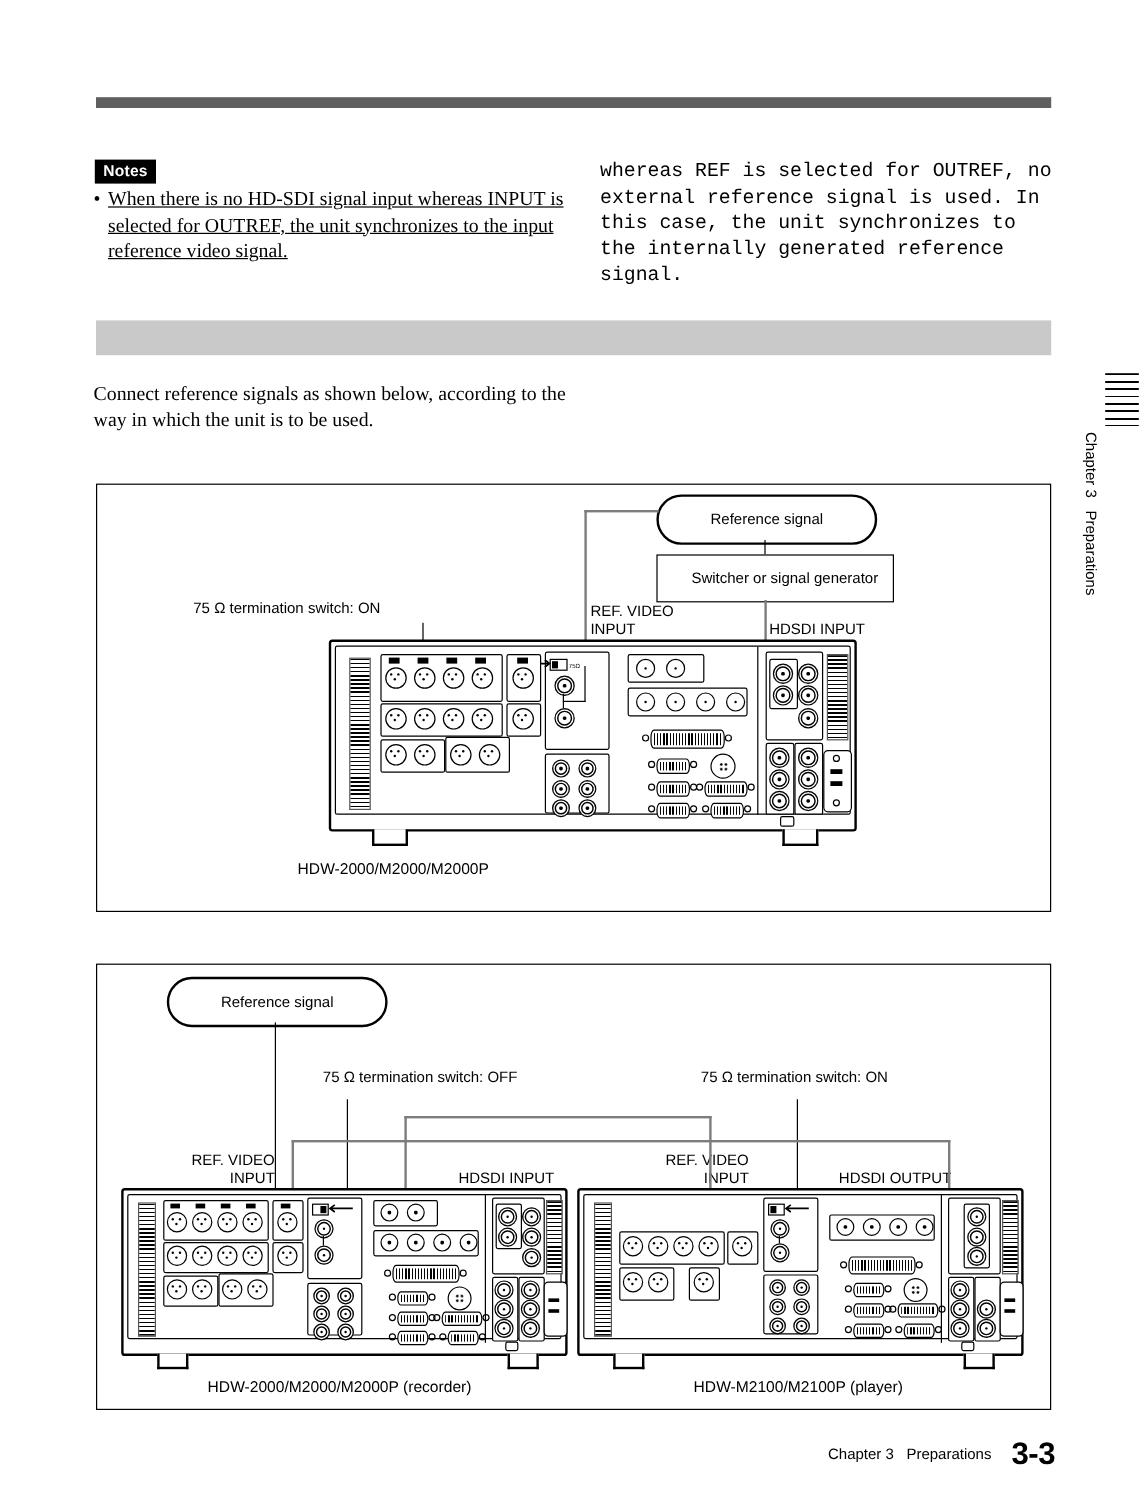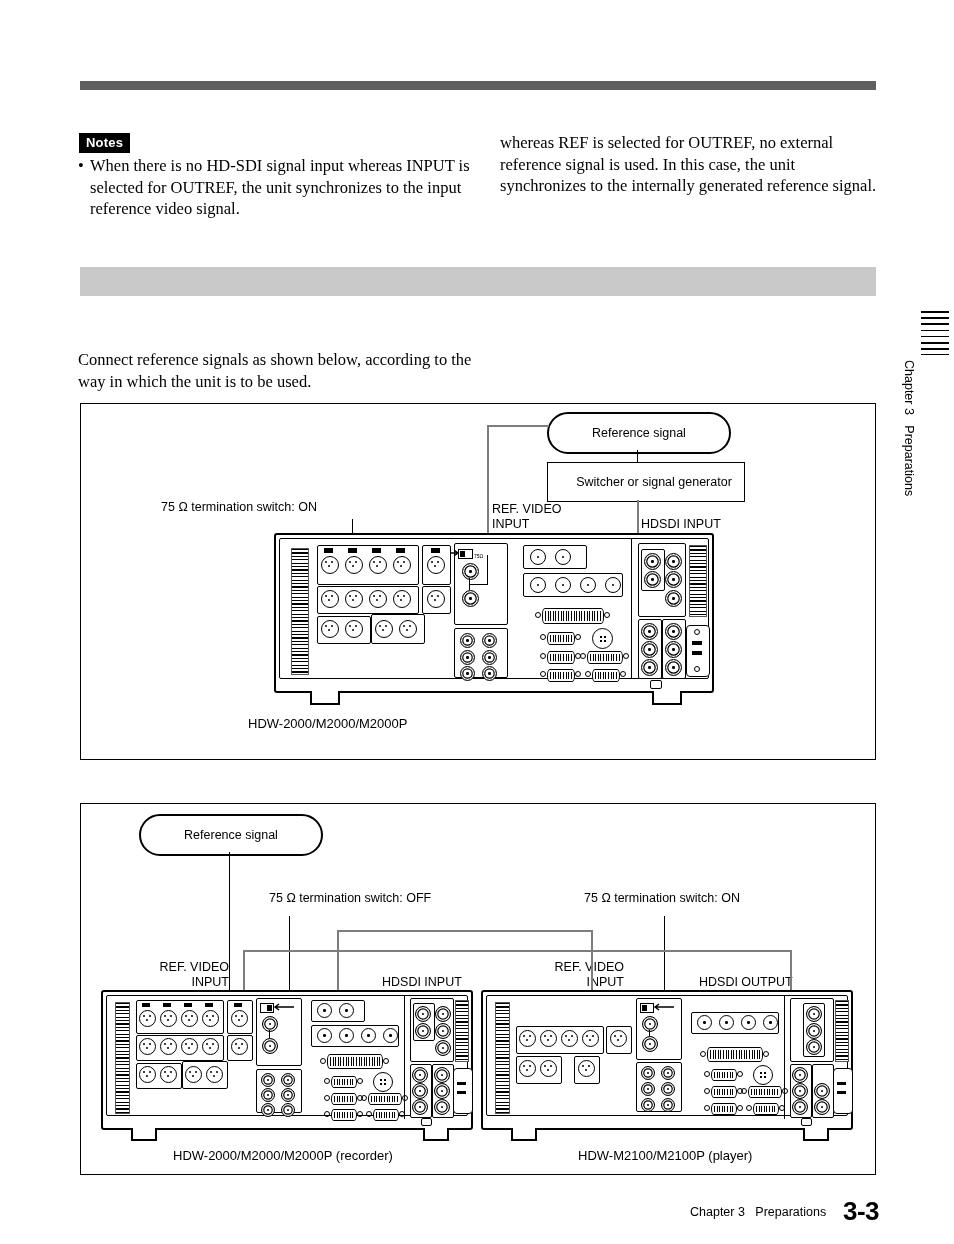--- a/index.html
+++ b/index.html
@@ -8,34 +8,34 @@
   .pg{position:absolute;inset:0;}
 
   
   .toprule{position:absolute;left:80px;top:81px;width:796px;height:9px;background:#5f5f5f;}
 
   
   .notes-tag{position:absolute;left:79px;top:133px;background:#000;color:#fff;
              font-family:"Liberation Sans",sans-serif;font-weight:bold;font-size:13px;
              padding:2px 7px 3px 7px;letter-spacing:.2px;}
   .col-l{position:absolute;left:78px;top:155px;width:395px;
-         font-size:16.5px;line-height:21.5px;}
+         font-size:16.5px;line-height:21.5px;text-decoration:underline;}
   .col-r{position:absolute;left:500px;top:132px;width:385px;
-         font-size:16.5px;line-height:21.5px;}
+         font-size:16.5px;line-height:21.5px;font-family:Liberation Mono, monospace;}
   .bul{position:relative;padding-left:12px;}
   .bul:before{content:"\2022";position:absolute;left:0;top:0;}
 
   
   .sec-bar{position:absolute;left:80px;top:267px;width:796px;height:29px;background:#c9c9c9;}
   .sec-txt{position:absolute;left:97px;top:271px;
            font-family:"Liberation Sans",sans-serif;font-weight:bold;font-size:18px;
            letter-spacing:.1px;white-space:pre;}
 
   .intro{position:absolute;left:78px;top:317px;width:420px;
-         font-size:16.5px;line-height:22px;margin-top:32px;}
+         font-size:16.5px;line-height:22px;}
 
   
   .subhead{position:absolute;font-family:"Liberation Sans",sans-serif;
            font-weight:bold;font-size:14.5px;white-space:nowrap;}
   .sh1{left:76px;top:382px;}
   .sh2{left:76px;top:781px;}
 
   
   .frame{position:absolute;border:1.4px solid #000;background:#fff;}
   #frame1{left:80px;top:403px;width:794px;height:355px;}

